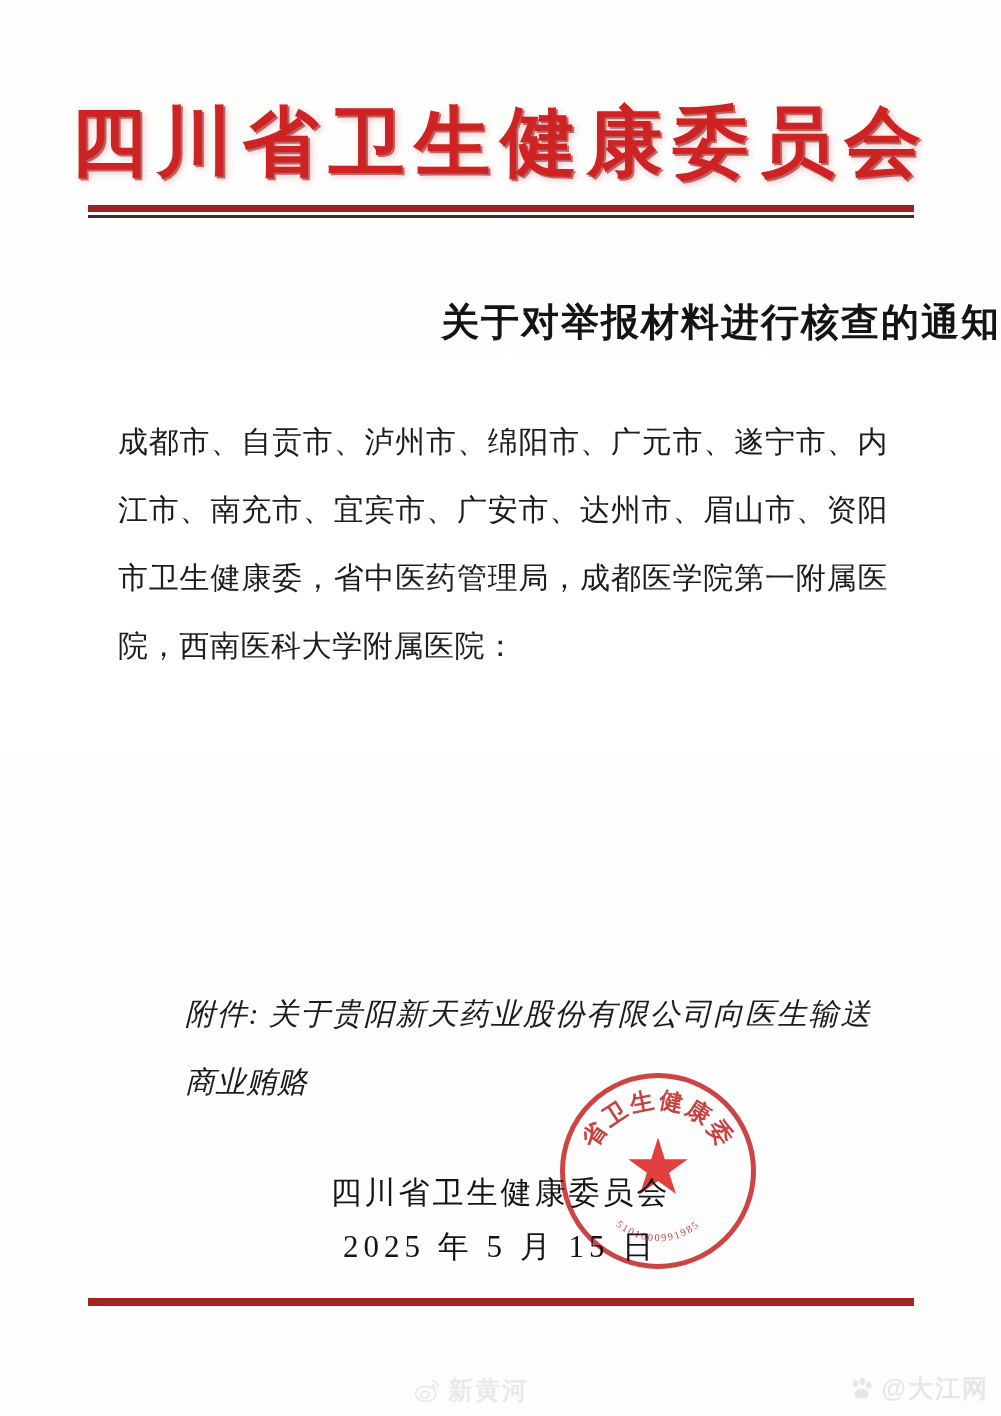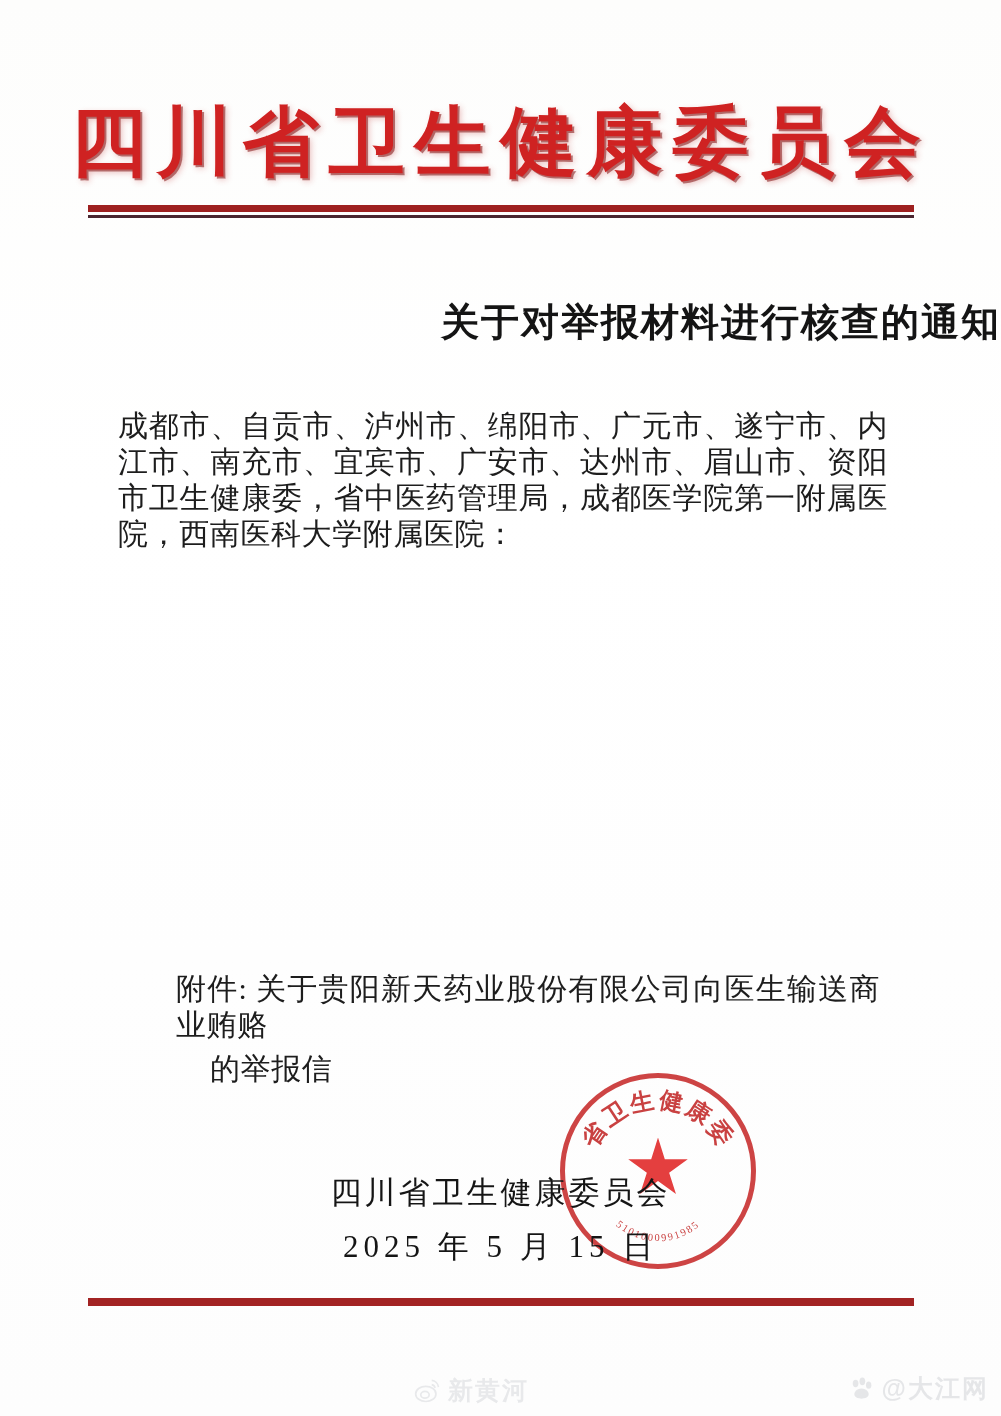--- a/index.html
+++ b/index.html
@@ -75,34 +75,34 @@
     color: #141414;
     white-space: nowrap;
   }
 
   
   .body-block {
     position: absolute;
     left: 118px;
     width: 770px;
     font-size: 30px;
-    line-height: 36px;
+    line-height: 68px;
     color: #1d1d1d;
     letter-spacing: .6px;
     text-align: justify;
   }
   .recipients { top: 408px; }
   .para-main  { top: 612px; }
   .para-main p { margin: 0; text-indent: 60px; }
   .attachment {
     top: 963px;
     left: 168px;
     width: 720px;
   }
-  .attachment .att-line1 { margin: 8px; }
+  .attachment .att-line1 { margin: 17px; font-style: italic; }
   .attachment .att-line2 { margin: 0; padding-left: 42px; }
 
   
   .redact {
     display: inline-block;
     vertical-align: middle;
     height: 26px;
     border-radius: 3px;
     background: linear-gradient(180deg,
         rgba(228,228,228,.35) 0%,
@@ -204,21 +204,20 @@
     <div class="bar-thin"></div>
   </div>
 
   <div class="doc-title">关于对举报材料进行核查的通知</div>
 
   <div class="body-block recipients">成都市、自贡市、泸州市、绵阳市、广元市、遂宁市、内江市、南充市、宜宾市、广安市、达州市、眉山市、资阳市卫生健康委，省中医药管理局，成都医学院第一附属医院，西南医科大学附属医院：</div>
 
 
   <div class="body-block attachment">
     <p class="att-line1">附件: 关于贵阳新天药业股份有限公司向医生输送商业贿赂</p>
-    <p class="att-line2">的举报信</p>
   </div>
 
   <div class="seal">
     <div class="seal-star"></div>
     <svg class="seal-arc-text" viewBox="0 0 196 196">
       <defs>
         <path id="arcTop" d="M 26,104 A 72,72 0 0 1 170,104" fill="none"></path>
       </defs>
       <text>
         <textPath href="#arcTop" startOffset="50%" text-anchor="middle">省卫生健康委</textPath>

